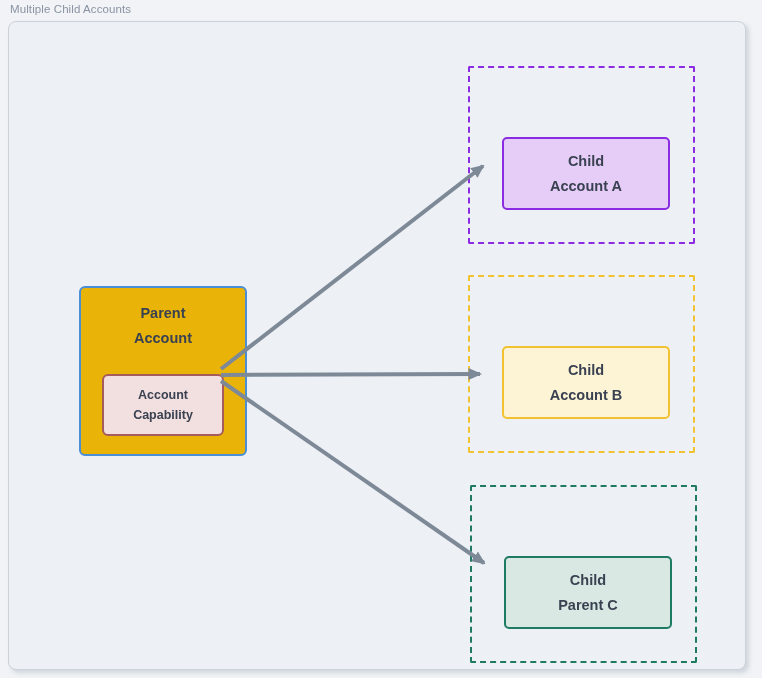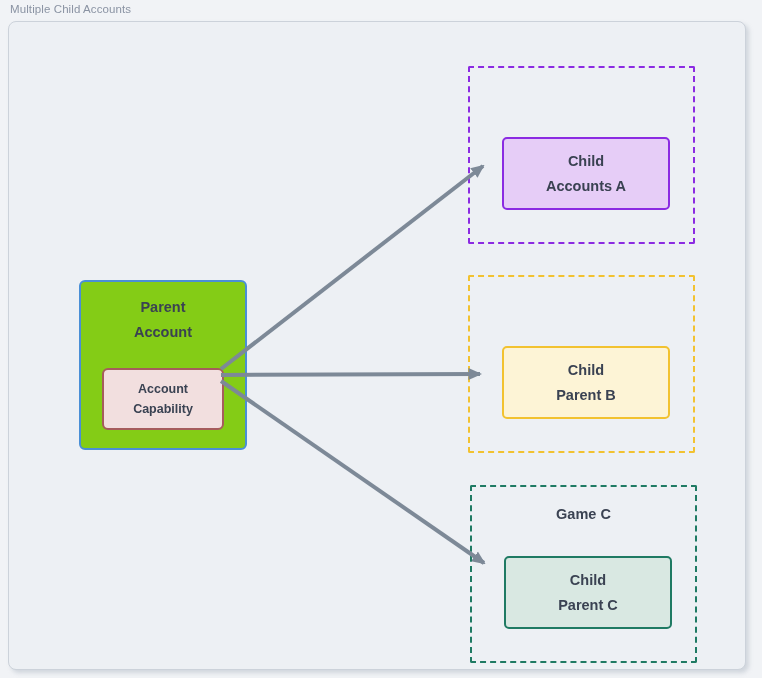--- a/index.html
+++ b/index.html
@@ -83,53 +83,52 @@
     line-height: 25px;
   }
 </style>
 </head>
 <body>
 
 <div class="page-title">Multiple Child Accounts</div>
 
 <div class="canvas">
 
-  <div class="parent-box" style="border-color: rgb(74, 143, 214); background: #84cc16;">
+  <div class="parent-box" style="border-color: rgb(74, 143, 214); background: #eab308; margin-top: 6px;">
     <div class="parent-label">
       <div>Parent</div>
       <div>Account</div>
     </div>
     <div class="capability-box" style="border-color: rgb(166, 92, 92); background: rgb(242, 223, 223);">
       <div class="capability-label">
         <div>Account</div>
         <div>Capability</div>
       </div>
     </div>
   </div>
 
   <div class="group group-dex-a" style="border-color: rgb(139, 43, 226);">
     <div class="child-box" style="border-color: rgb(139, 43, 226); background: rgb(230, 205, 247);">
       <div class="child-label">
         <div>Child</div>
-        <div>Accounts A</div>
+        <div>Account A</div>
       </div>
     </div>
   </div>
 
   <div class="group group-defi-b" style="border-color: rgb(242, 194, 48);">
     <div class="child-box" style="border-color: rgb(242, 194, 48); background: rgb(253, 244, 214);">
       <div class="child-label">
         <div>Child</div>
-        <div>Parent B</div>
+        <div>Account B</div>
       </div>
     </div>
   </div>
 
   <div class="group group-game-c" style="border-color: rgb(31, 122, 99);">
-    <div class="group-label">Game C</div>
     <div class="child-box" style="border-color: rgb(31, 122, 99); background: rgb(217, 232, 226);">
       <div class="child-label">
         <div>Child</div>
         <div>Parent C</div>
       </div>
     </div>
   </div>
 
 </div>
 

